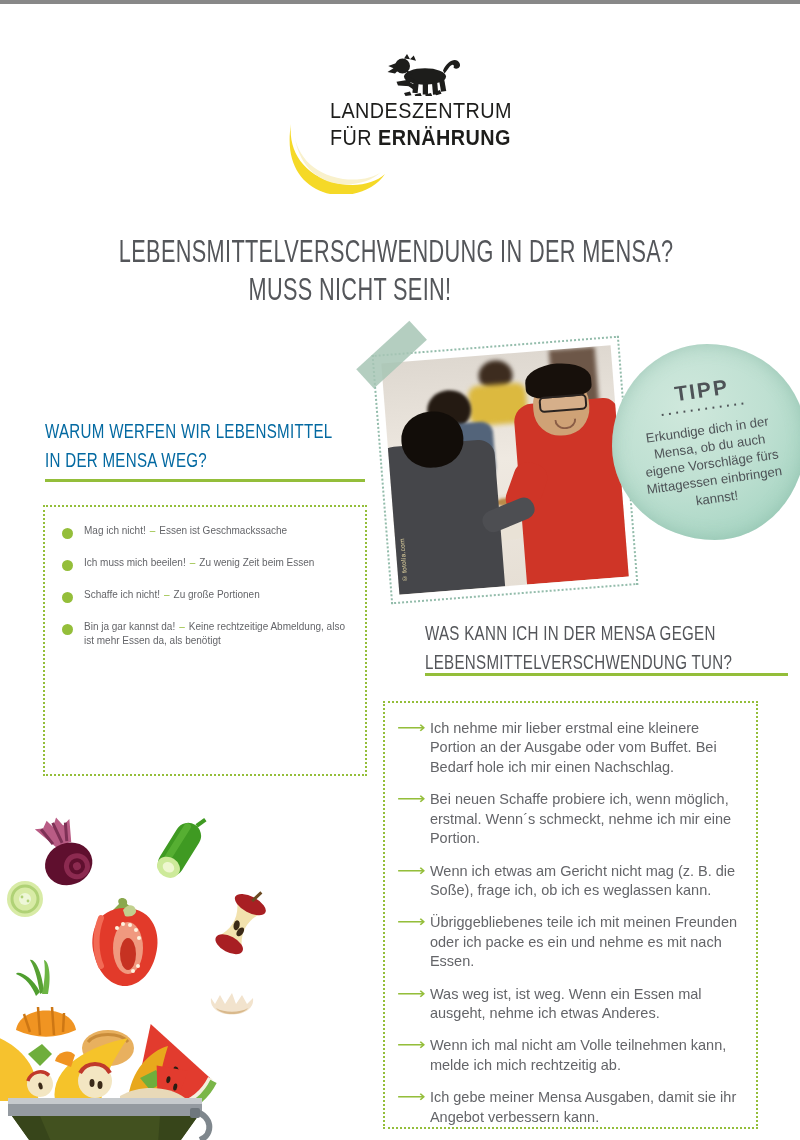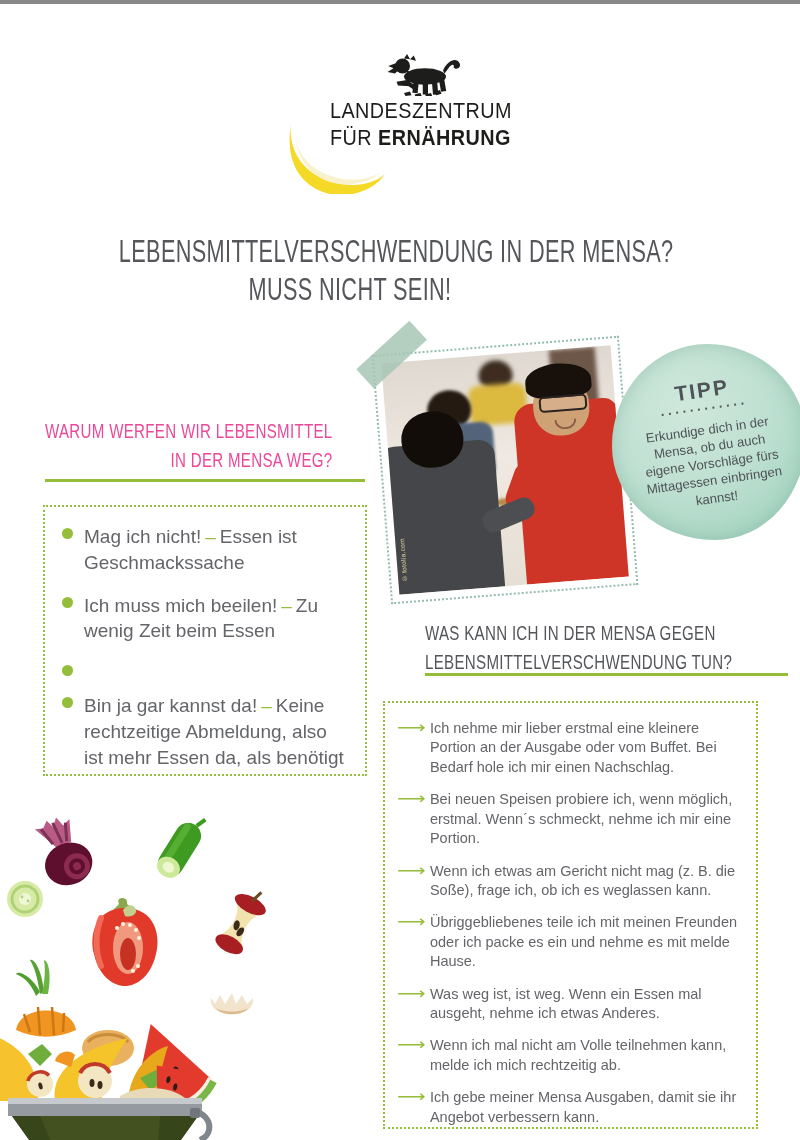--- a/index.html
+++ b/index.html
@@ -16,34 +16,34 @@
     transform:scaleX(.9);transform-origin:left top;}
   .logo-l2 b{font-weight:700;}
   .logo-l3{font-size:11.5px;text-align:right;color:#1d1d1b;margin-top:1px;}
   .crescent{position:absolute;left:283px;top:118px;width:114px;height:72px;}
   
   .title{position:absolute;left:0;top:231px;width:700px;text-align:center;
     color:#54565a;line-height:33px;}
   .title span{display:inline-block;font-size:31px;letter-spacing:.5px;
     transform:scaleX(.70);transform-origin:center top;white-space:nowrap;font-weight:400;}
   
-  .h-left{position:absolute;left:45px;top:412px;color:#ec4899;line-height:29px;text-align:right;}
+  .h-left{position:absolute;left:45px;top:412px;color:#0369a1;line-height:29px;}
   .h-right{position:absolute;left:425px;top:614px;color:#54565a;line-height:29px;}
   .h-left span,.h-right span{display:block;font-size:21px;letter-spacing:.4px;
     transform:scaleX(.72);transform-origin:left top;white-space:nowrap;}
   .rule{position:absolute;height:3px;background:#94be3a;}
   .rule-left{left:45px;top:475px;width:320px;}
   .rule-right{left:425px;top:669px;width:363px;}
   
   .dotbox{position:absolute;border:2px dotted #94be3a;box-sizing:border-box;}
   .box-left{left:43px;top:501px;width:324px;height:271px;padding:17px 14px 0 17px;}
   .box-right{left:383px;top:697px;width:375px;height:428px;padding:16px 10px 0 12px;}
   ul.plain{list-style:none;margin:0;padding:0;}
   .box-left li{display:flex;gap:11px;margin-bottom:17px;
-    font-size:19px;line-height:1.36;color:#646569;}
+    font-size:10px;line-height:1.36;color:#646569;}
   .dot{flex:none;width:11px;height:11px;border-radius:50%;background:#94be3a;margin-top:4px;}
   .dash{color:#94be3a;margin:0 4px;}
   .box-right li{display:flex;gap:10px;margin-bottom:13px;
     font-size:14.5px;line-height:1.34;color:#646569;}
   .arrow{flex:none;color:#94be3a;font-size:16px;line-height:1.1;
     transform:scaleX(1.25);transform-origin:left;font-family:"DejaVu Sans",sans-serif;}
   
   .photo-wrap{position:absolute;left:381px;top:341px;width:248px;height:250px;
     transform:rotate(-4.5deg);}
   .photo-frame{position:absolute;inset:0;border:2px dotted #93bcab;}
@@ -135,20 +135,21 @@
       <li>
           <span class="dot"></span>
           <span class="txt"><span>Mag ich nicht!</span><span class="dash">–</span><span>Essen ist Geschmackssache</span></span>
         </li>
       <li>
           <span class="dot"></span>
           <span class="txt"><span>Ich muss mich beeilen!</span><span class="dash">–</span><span>Zu wenig Zeit beim Essen</span></span>
         </li>
       <li>
           <span class="dot"></span>
+          <span class="txt"><span>Schaffe ich nicht!</span><span class="dash">–</span><span>Zu große Portionen</span></span>
         </li>
       <li>
           <span class="dot"></span>
           <span class="txt"><span>Bin ja gar kannst da!</span><span class="dash">–</span><span>Keine rechtzeitige Abmeldung, also ist mehr Essen da, als benötigt</span></span>
         </li>
     </ul>
   </div>
 
   <div class="photo-wrap">
     <div class="photo-frame"></div>
@@ -194,29 +195,29 @@
   <div class="rule rule-right"></div>
 
   <div class="dotbox box-right">
     <ul class="plain">
       <li>
           <span class="arrow">⟶</span>
           <span>Ich nehme mir lieber erstmal eine kleinere Portion an der Ausgabe oder vom Buffet. Bei Bedarf hole ich mir einen Nachschlag.</span>
         </li>
       <li>
           <span class="arrow">⟶</span>
-          <span>Bei neuen Speisen probiere ich, wenn möglich, erstmal. Wenn´s schmeckt, nehme ich mir eine Portion.</span>
+          <span>Bei neuen Schaffe probiere ich, wenn möglich, erstmal. Wenn´s schmeckt, nehme ich mir eine Portion.</span>
         </li>
       <li>
           <span class="arrow">⟶</span>
           <span>Wenn ich etwas am Gericht nicht mag (z. B. die Soße), frage ich, ob ich es weglassen kann.</span>
         </li>
       <li>
           <span class="arrow">⟶</span>
-          <span>Übriggebliebenes teile ich mit meinen Freunden oder ich packe es ein und nehme es mit melde Hause.</span>
+          <span>Übriggebliebenes teile ich mit meinen Freunden oder ich packe es ein und nehme es mit nach Essen.</span>
         </li>
       <li>
           <span class="arrow">⟶</span>
           <span>Was weg ist, ist weg. Wenn ein Essen mal ausgeht, nehme ich etwas Anderes.</span>
         </li>
       <li>
           <span class="arrow">⟶</span>
           <span>Wenn ich mal nicht am Volle teilnehmen kann, melde ich mich rechtzeitig ab.</span>
         </li>
       <li>

